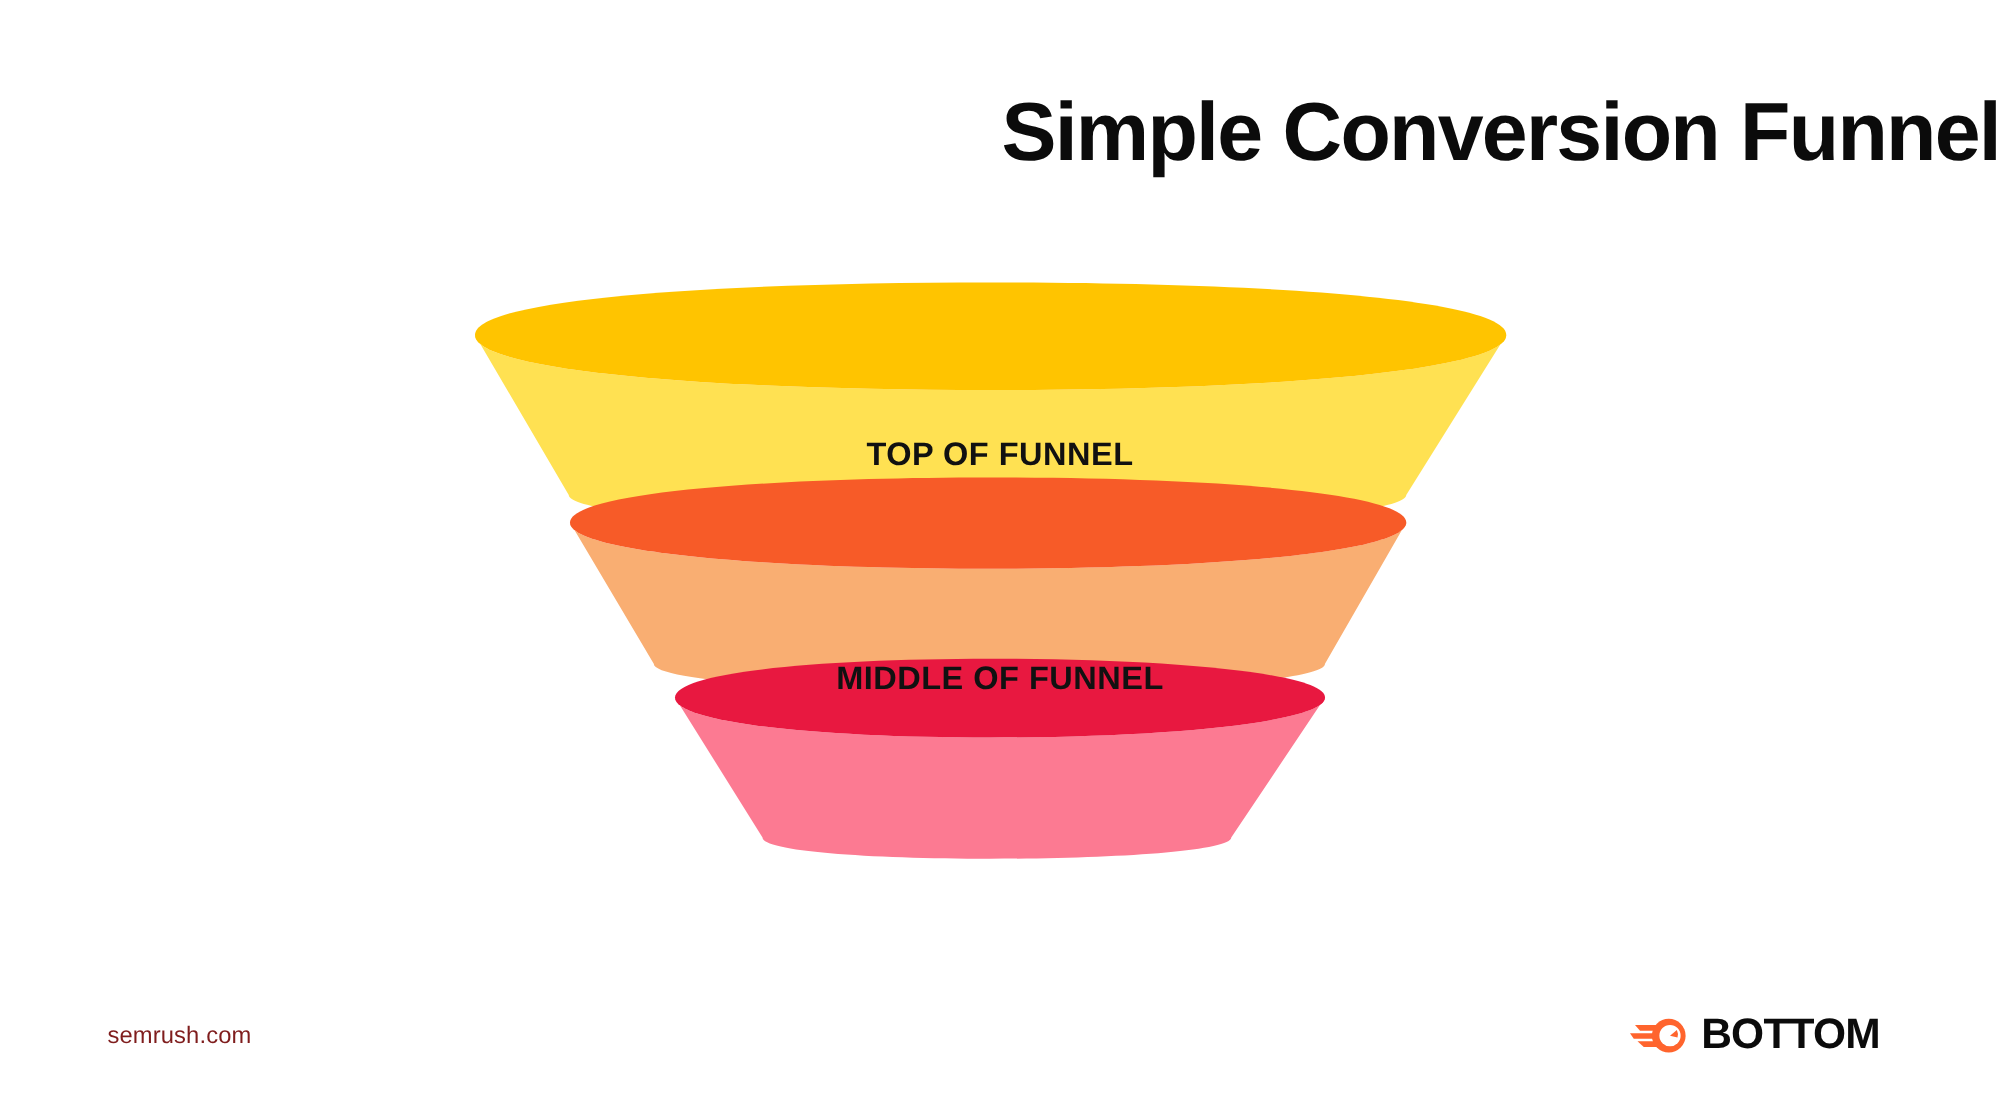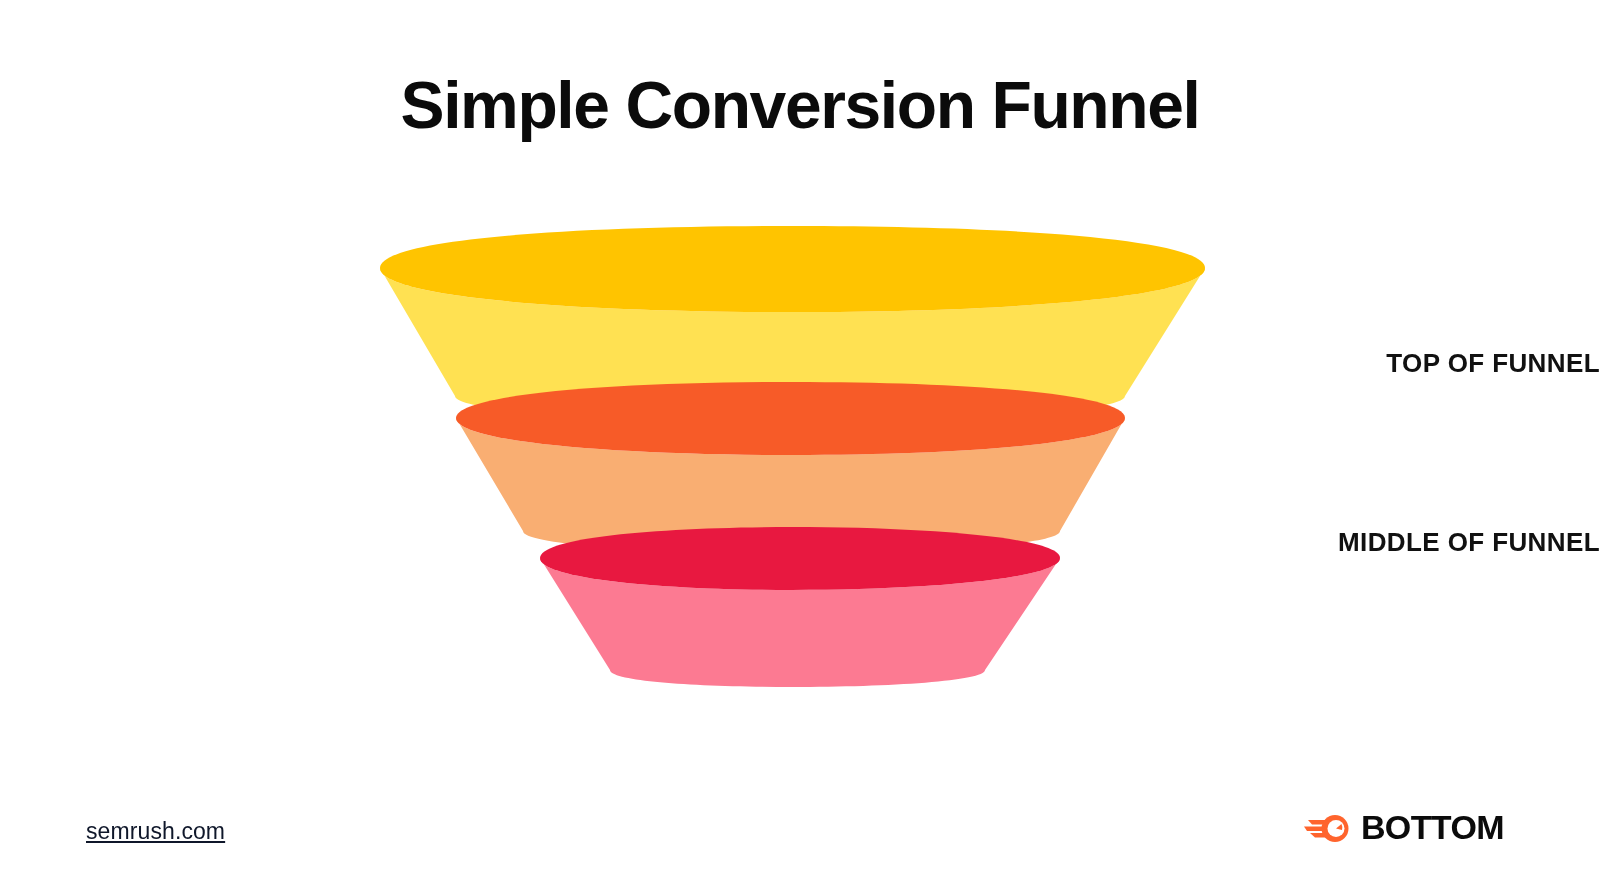--- a/index.html
+++ b/index.html
@@ -18,21 +18,21 @@
     background: #ffffff;
     overflow: hidden;
   }
 
   
   #page-title {
     position: absolute;
     left: 0;
     top: 72px;
     width: 1600px;
-    text-align: center;
+    text-align: right;
     font-family: "Liberation Sans", sans-serif;
     font-size: 66px;
     font-weight: bold;
     letter-spacing: -1.4px;
     color: #0b0b0b;
     line-height: 1.0;
     white-space: nowrap;
   }
 
   
@@ -46,43 +46,42 @@
   #funnel-svg {
     display: block;
     width: 1600px;
     height: 892px;
   }
 
   .funnel-label {
     position: absolute;
     width: 1600px;
     left: 0;
-    text-align: right;
+    text-align: center;
     font-family: "Liberation Sans", sans-serif;
     font-size: 26px;
     font-weight: 600;
     letter-spacing: 0.4px;
     color: #111111;
     white-space: nowrap;
   }
   #funnel-label-top    { top: 348px; }
   #funnel-label-middle { top: 485px; margin-top: 42px; }
   #funnel-label-bottom { top: 621px; }
 
   
   #footer-url {
     position: absolute;
     left: 86px;
     top: 818px;
     font-family: "Liberation Sans", sans-serif;
-    font-size: 23px;
+    font-size: 19px;
     font-weight: 400;
-    color: #0f172a;
+    color: #7f1d1d;
     letter-spacing: 0.1px;
-    text-decoration: underline;
   }
   #brand-logo {
     position: absolute;
     right: 96px;
     top: 810px;
     display: flex;
     align-items: center;
     gap: 11px;
   }
   #brand-logo-mark {

